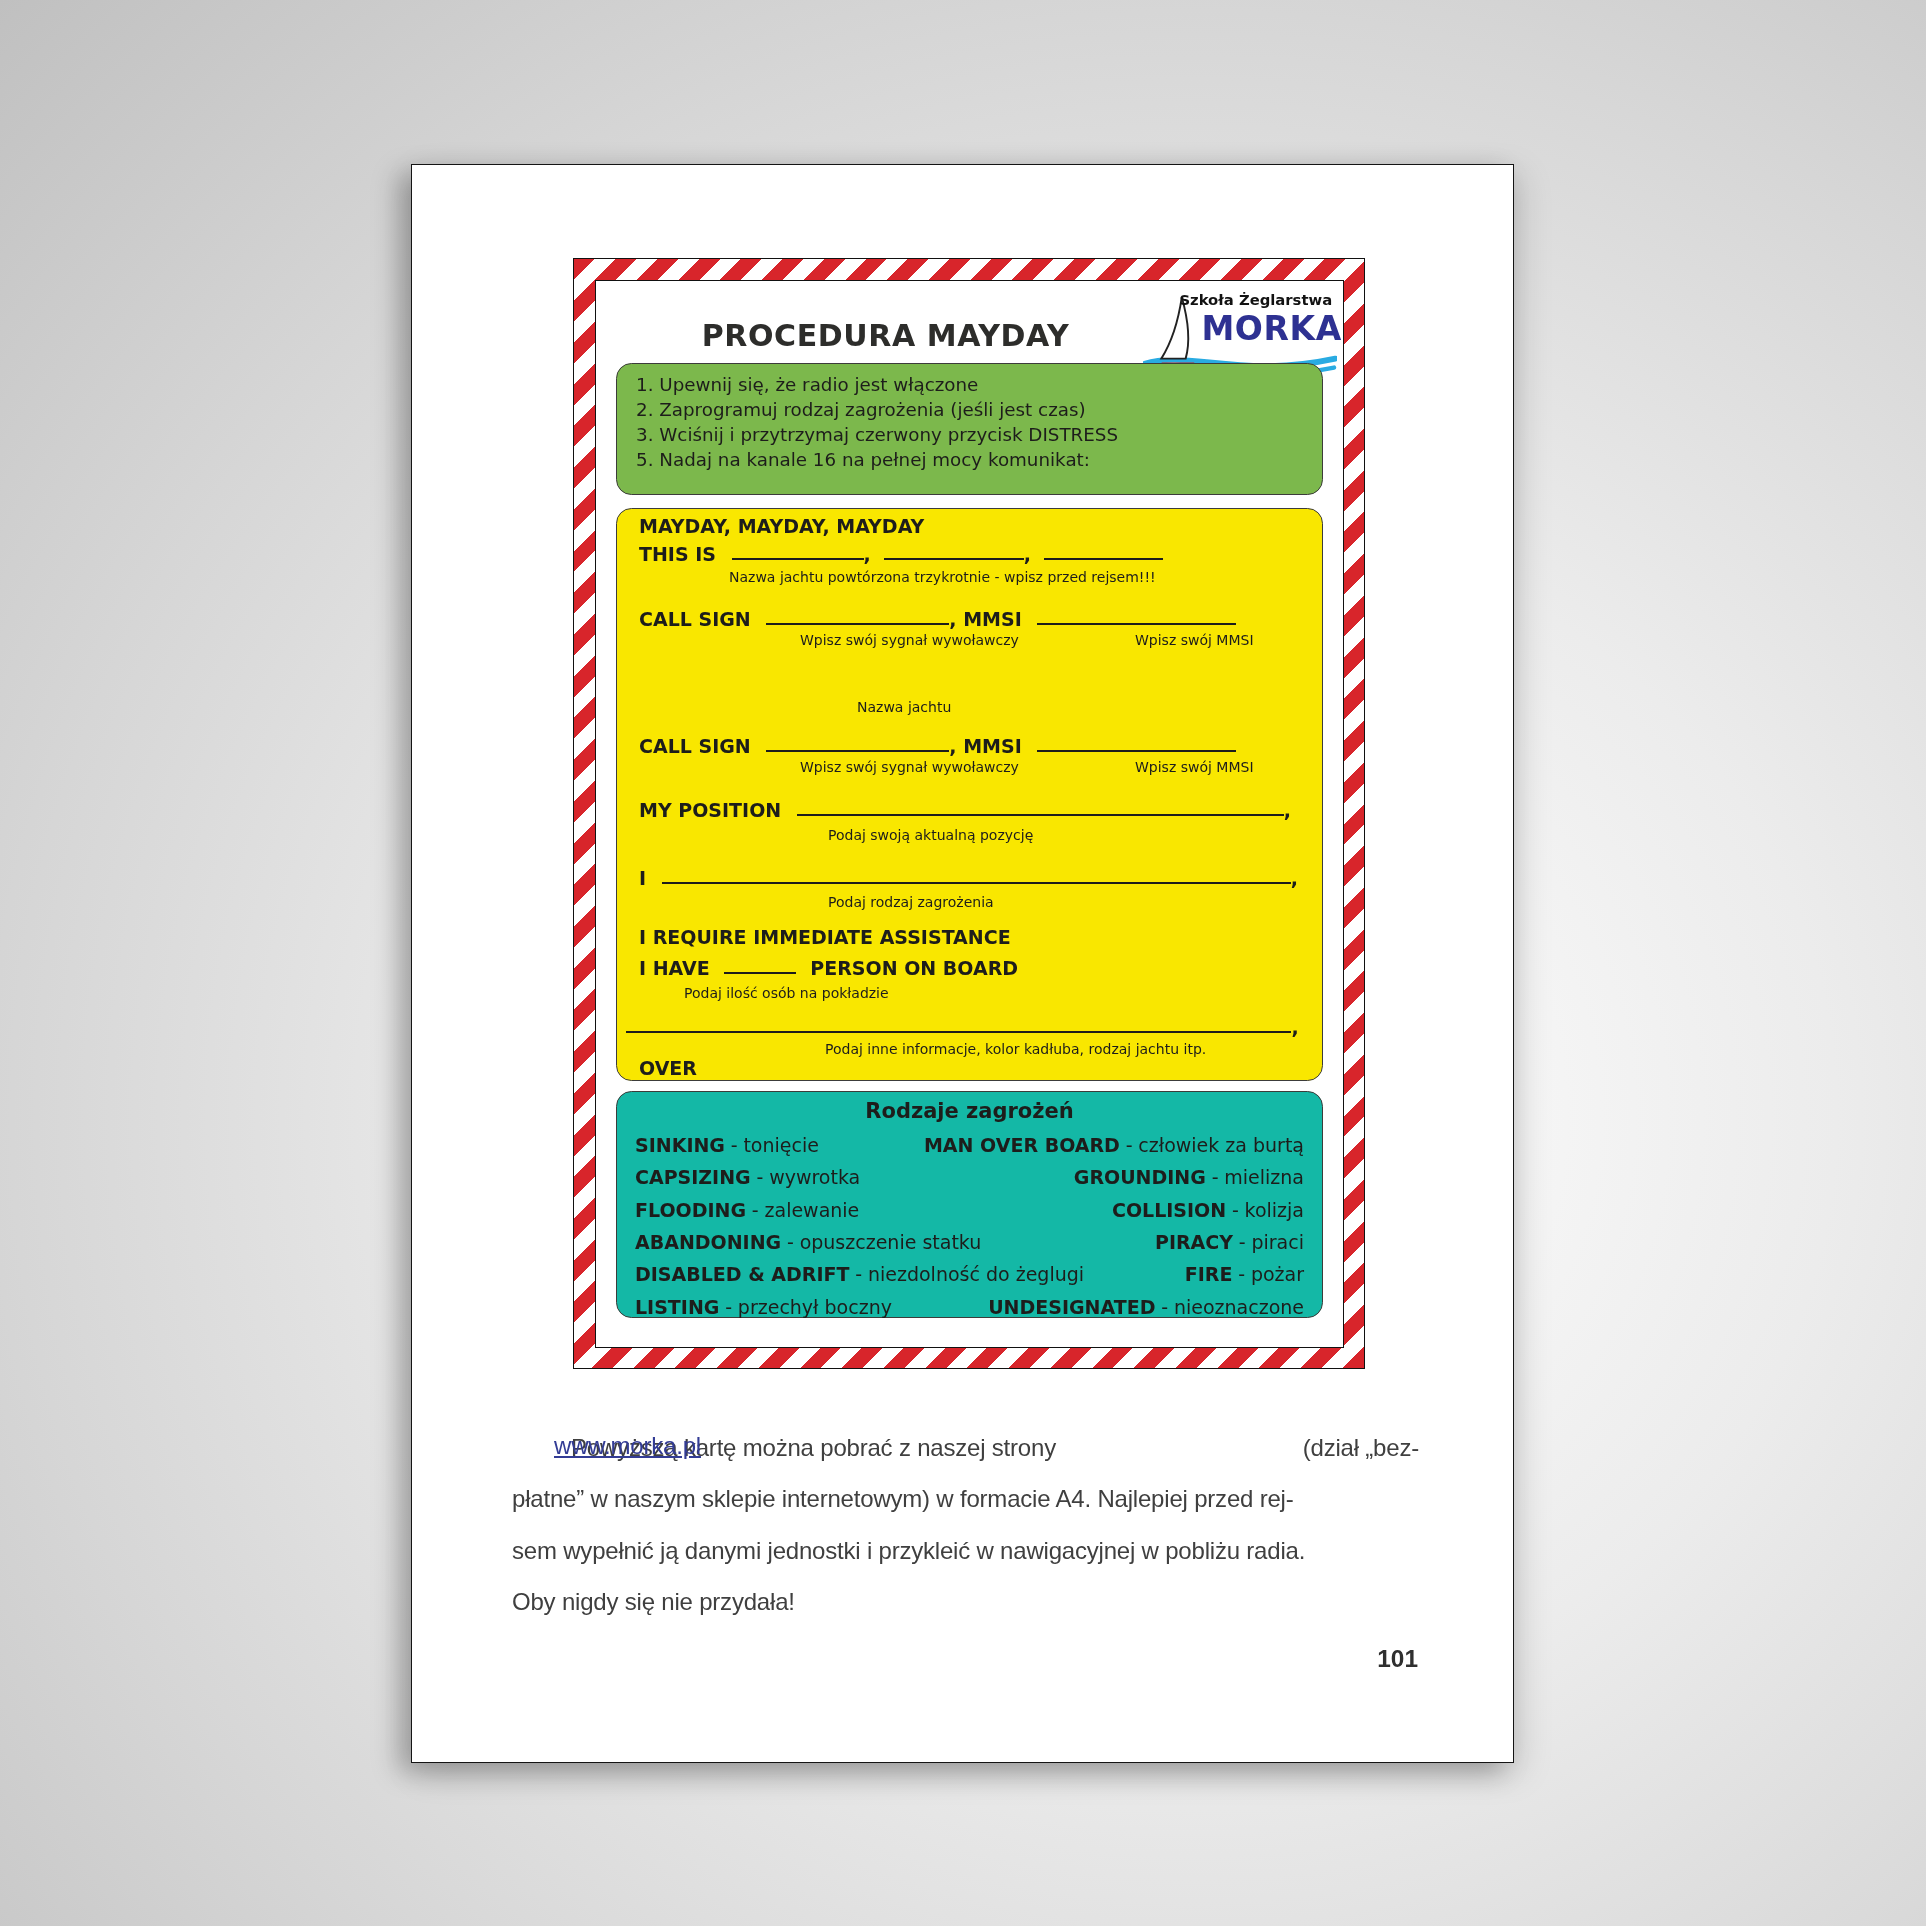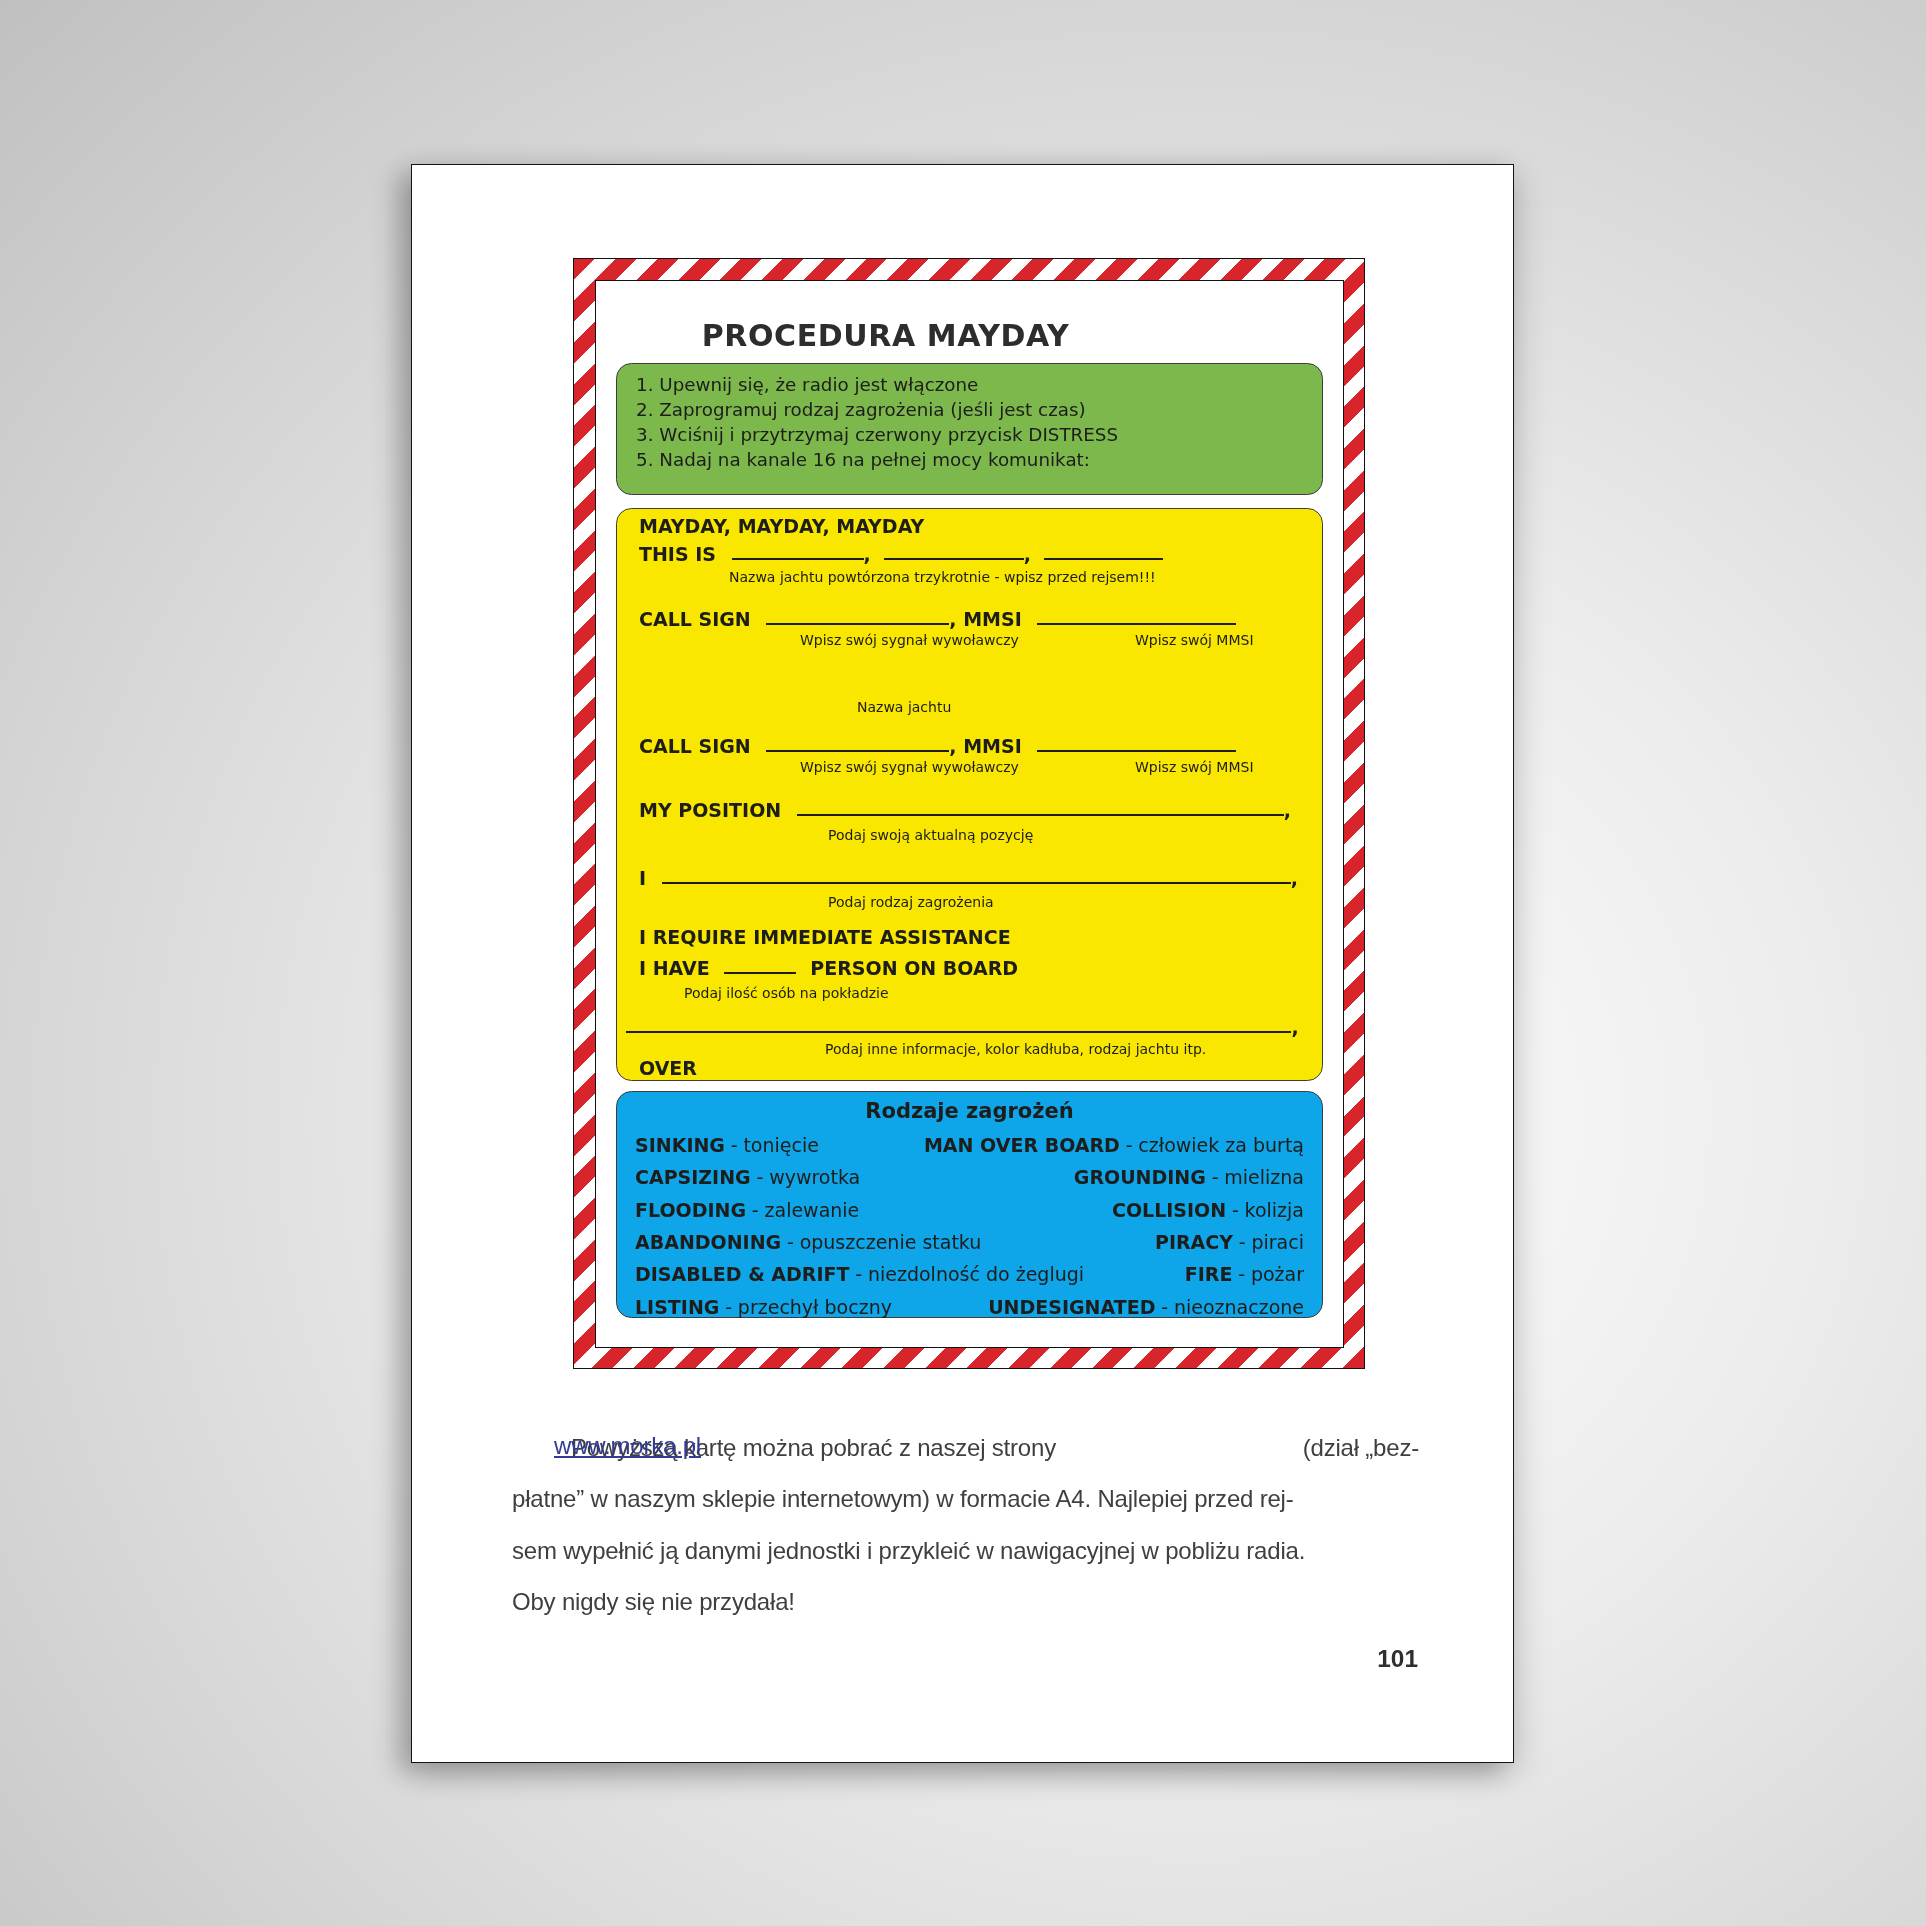--- a/index.html
+++ b/index.html
@@ -31,21 +31,21 @@
   
   .logo{position:absolute;right:5.1px;top:6.4px;width:194px;height:110px;}
   .logo-school{position:absolute;left:36px;top:3.9px;font-size:14.8px;font-weight:bold;color:#121212;white-space:nowrap;}
   .logo-name{position:absolute;left:58px;top:22px;font-size:33px;font-weight:bold;color:#2e3192;letter-spacing:0.6px;}
   .logo-url{position:absolute;left:37px;top:87px;font-size:14.8px;font-weight:bold;color:#121212;}
   .logo-art{position:absolute;left:0;top:0;}
   
   .box{position:absolute;left:20.5px;width:707px;box-sizing:border-box;border:1.3px solid #3c3c3a;border-radius:15.4px;color:#1d1d1b;}
   .box-green{top:82px;height:132px;background:#7cb84c;padding:8.3px 13px 0 19px;}
   .box-yellow{top:227px;height:573px;background:#f9e700;}
-  .box-blue{top:810px;height:227px;background:#0ea5e9;}
+  .box-blue{top:810px;height:227px;background:#14b8a6;}
   .step{font-size:18.3px;line-height:25px;white-space:nowrap;}
   
   .yr{position:absolute;left:22px;right:19px;white-space:nowrap;}
   .yh{font-size:19px;font-weight:bold;}
   .ycap{font-size:14px;}
   .blank{display:inline-block;border-bottom:2.6px solid #1d1d1b;height:16.7px;vertical-align:baseline;}
   #y-mayday{top:6.4px}
   #y-thisis{top:33px}
   #y-cap3{top:60px;padding-left:90px;}
   #y-call1{top:98px}
@@ -90,20 +90,36 @@
 <body>
 
 <div id="canvas">
   <div class="page">
 
     <div class="card">
       <div class="card-inner">
 
         <div class="card-title">PROCEDURA MAYDAY</div>
 
+        <div class="logo">
+          <svg class="logo-art" width="194" height="110" viewBox="0 0 302 172">
+            <g>
+              <path d="M2,120 C70,98 150,144 300,112" fill="none" stroke="#29abe2" stroke-width="9" stroke-linecap="round"></path>
+              <path d="M6,134 C80,114 160,154 298,126" fill="none" stroke="#29abe2" stroke-width="7" stroke-linecap="round"></path>
+              <path d="M34,147 C100,132 170,158 272,140" fill="none" stroke="#29abe2" stroke-width="5" stroke-linecap="round"></path>
+            </g>
+            <g>
+              <path d="M60,16 C69,48 74,84 66,112 L28,112 C47,82 55,50 60,16 Z" fill="#ffffff" stroke="#222222" stroke-width="3"></path>
+              <path d="M28,118 Q54,140 80,118 Z" fill="#c1272d"></path>
+            </g>
+          </svg>
+          <div class="logo-school">Szkoła Żeglarstwa</div>
+          <div class="logo-name">MORKA</div>
+          <div class="logo-url">www.morka.pl</div>
+        </div>
 
         <div class="box box-green">
           <div class="step">1. Upewnij się, że radio jest włączone</div>
           <div class="step">2. Zaprogramuj rodzaj zagrożenia (jeśli jest czas)</div>
           <div class="step">3. Wciśnij i przytrzymaj czerwony przycisk DISTRESS</div>
           <div class="step">5. Nadaj na kanale 16 na pełnej mocy komunikat:</div>
         </div>
 
         <div class="box box-yellow">
           <div class="yr yh" id="y-mayday">MAYDAY, MAYDAY, MAYDAY</div>

